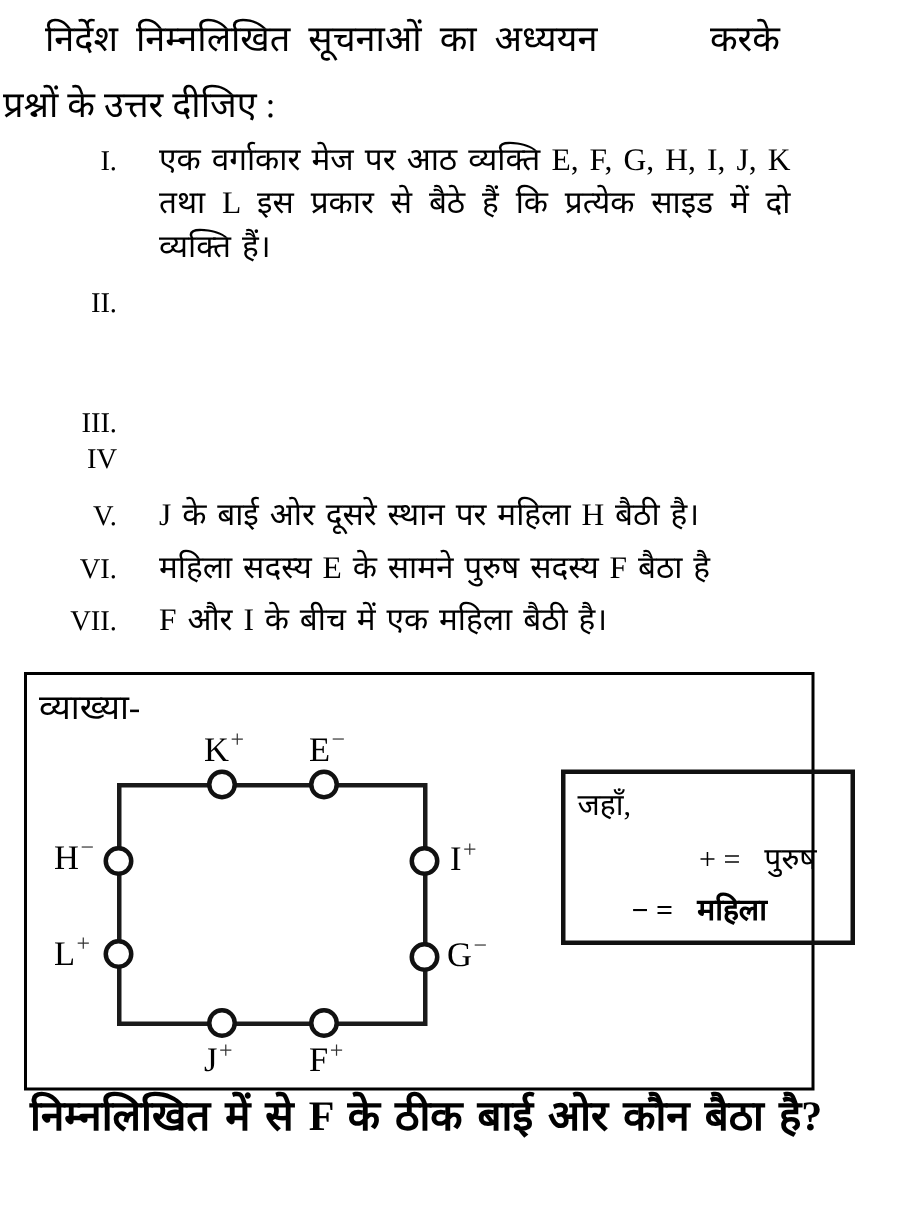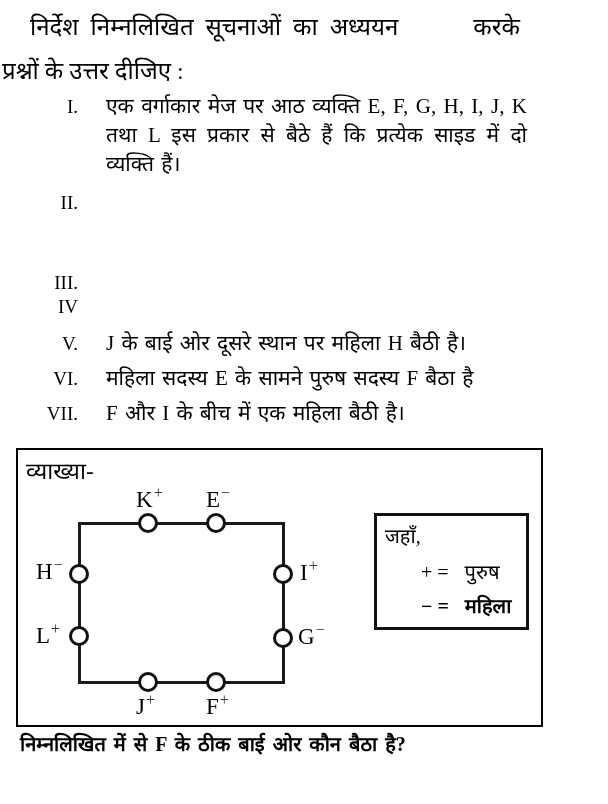--- a/index.html
+++ b/index.html
@@ -58,32 +58,33 @@
     font-size: 23px; line-height: 24px; z-index: 4; white-space: nowrap;
   }
   .seat-label .sign {
     font-size: 16px; position: relative; top: -9px; margin-left: 1px; color: #333;
   }
 
   
   .legend-box {
     left: 356px; top: 63px; width: 149px; height: 111px;
     border: 3px solid #111;
+    padding-left: 41px;
   }
   .legend-heading { left: 8px; top: 6px; font-size: 20px; }
   .legend-row { left: 44px; font-size: 20px; white-space: nowrap; }
-  .legend-row.r1 { top: 42px; }
+  .legend-row.r1 { top: 42px; margin-left: 45px; }
   .legend-row.r2 { top: 76px; font-weight: bold; }
   .legend-row .leg-eq { margin-left: 5px; }
   .legend-row .leg-meaning { margin-left: 16px; }
 
   
   .question {
     left: 20px; top: 729px; width: 560px;
-    font-size: 20px; font-weight: bold; line-height: 31px;
+    font-size: 28px; font-weight: bold; line-height: 31px;
     word-spacing: 3px;
   }
 </style>
 </head>
 <body>
 
 <div class="abs header-line1">
   <span class="lead">निर्देश निम्नलिखित सूचनाओं का अध्ययन</span>
   <span>करके</span>
 </div>

